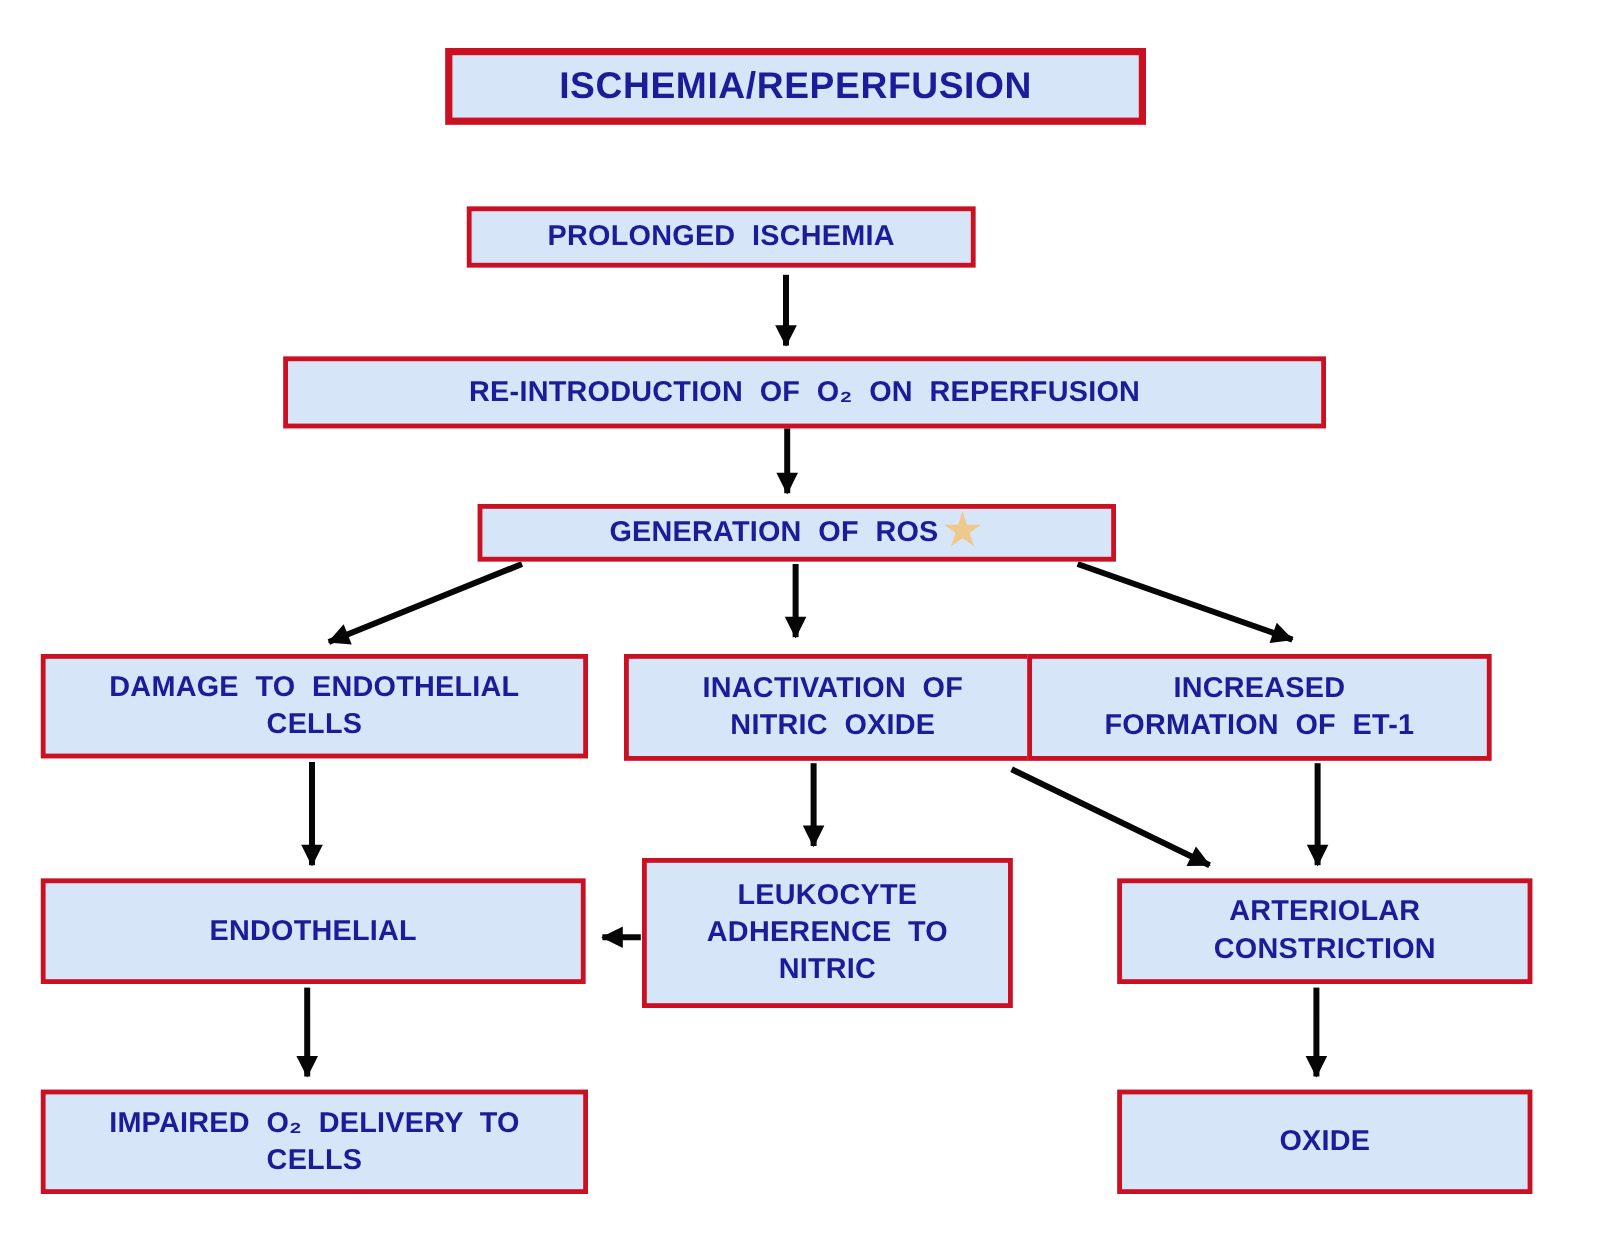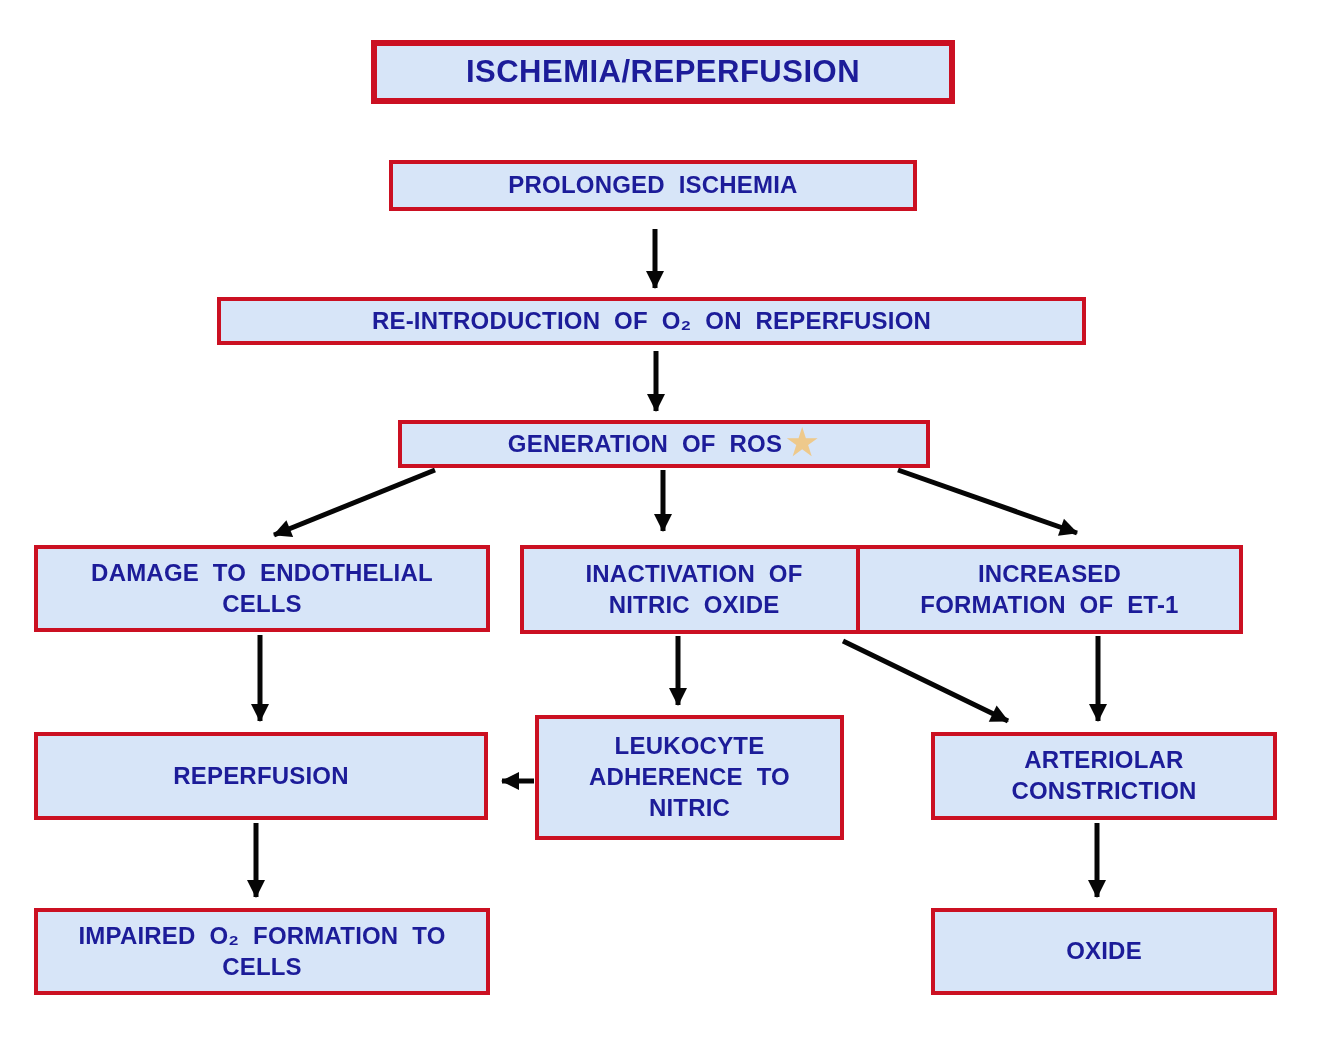--- a/index.html
+++ b/index.html
@@ -87,25 +87,25 @@
     <line x1="1098" y1="636" x2="1098" y2="721" marker-end="url(#ah)"></line>
     <line x1="534" y1="781" x2="502" y2="781" marker-end="url(#ah)"></line>
     <line x1="256" y1="823" x2="256" y2="897" marker-end="url(#ah)"></line>
     <line x1="1097" y1="823" x2="1097" y2="897" marker-end="url(#ah)"></line>
   </svg>
 
   <div class="node title-node" style="left:371px; top:40px; width:584px; height:64px;">
     <div class="line">ISCHEMIA/REPERFUSION</div>
   </div>
 
-  <div class="node" style="left:389px; top:160px; width:528px; height:51px;">
+  <div class="node" style="left:389px; top:172px; width:424px; height:51px;">
     <div class="line">PROLONGED ISCHEMIA</div>
   </div>
 
-  <div class="node" style="left:217px; top:297px; width:869px; height:48px;">
+  <div class="node" style="left:236px; top:297px; width:869px; height:60px;">
     <div class="line">RE-INTRODUCTION OF O₂ ON REPERFUSION</div>
   </div>
 
   <div class="node" style="left:398px; top:420px; width:532px; height:48px;">
     <div class="ros-row">
       <span class="line">GENERATION OF ROS</span>
       <span class="star">★</span>
     </div>
   </div>
 
@@ -118,36 +118,36 @@
     <div class="line">INACTIVATION OF</div>
     <div class="line">NITRIC OXIDE</div>
   </div>
 
   <div class="node" style="left:856px; top:545px; width:387px; height:89px;">
     <div class="line">INCREASED</div>
     <div class="line">FORMATION OF ET-1</div>
   </div>
 
   <div class="node" style="left:34px; top:732px; width:454px; height:88px;">
-    <div class="line">REPERFUSION</div>
+    <div class="line">ENDOTHELIAL</div>
   </div>
 
   <div class="node" style="left:535px; top:715px; width:309px; height:125px;">
     <div class="line">LEUKOCYTE</div>
     <div class="line">ADHERENCE TO</div>
     <div class="line">NITRIC</div>
   </div>
 
   <div class="node" style="left:931px; top:732px; width:346px; height:88px;">
     <div class="line">ARTERIOLAR</div>
     <div class="line">CONSTRICTION</div>
   </div>
 
   <div class="node" style="left:34px; top:908px; width:456px; height:87px;">
-    <div class="line">IMPAIRED O₂ FORMATION TO</div>
+    <div class="line">IMPAIRED O₂ DELIVERY TO</div>
     <div class="line">CELLS</div>
   </div>
 
   <div class="node" style="left:931px; top:908px; width:346px; height:87px;">
     <div class="line">OXIDE</div>
   </div>
 
 </div>
 
 </body></html>

